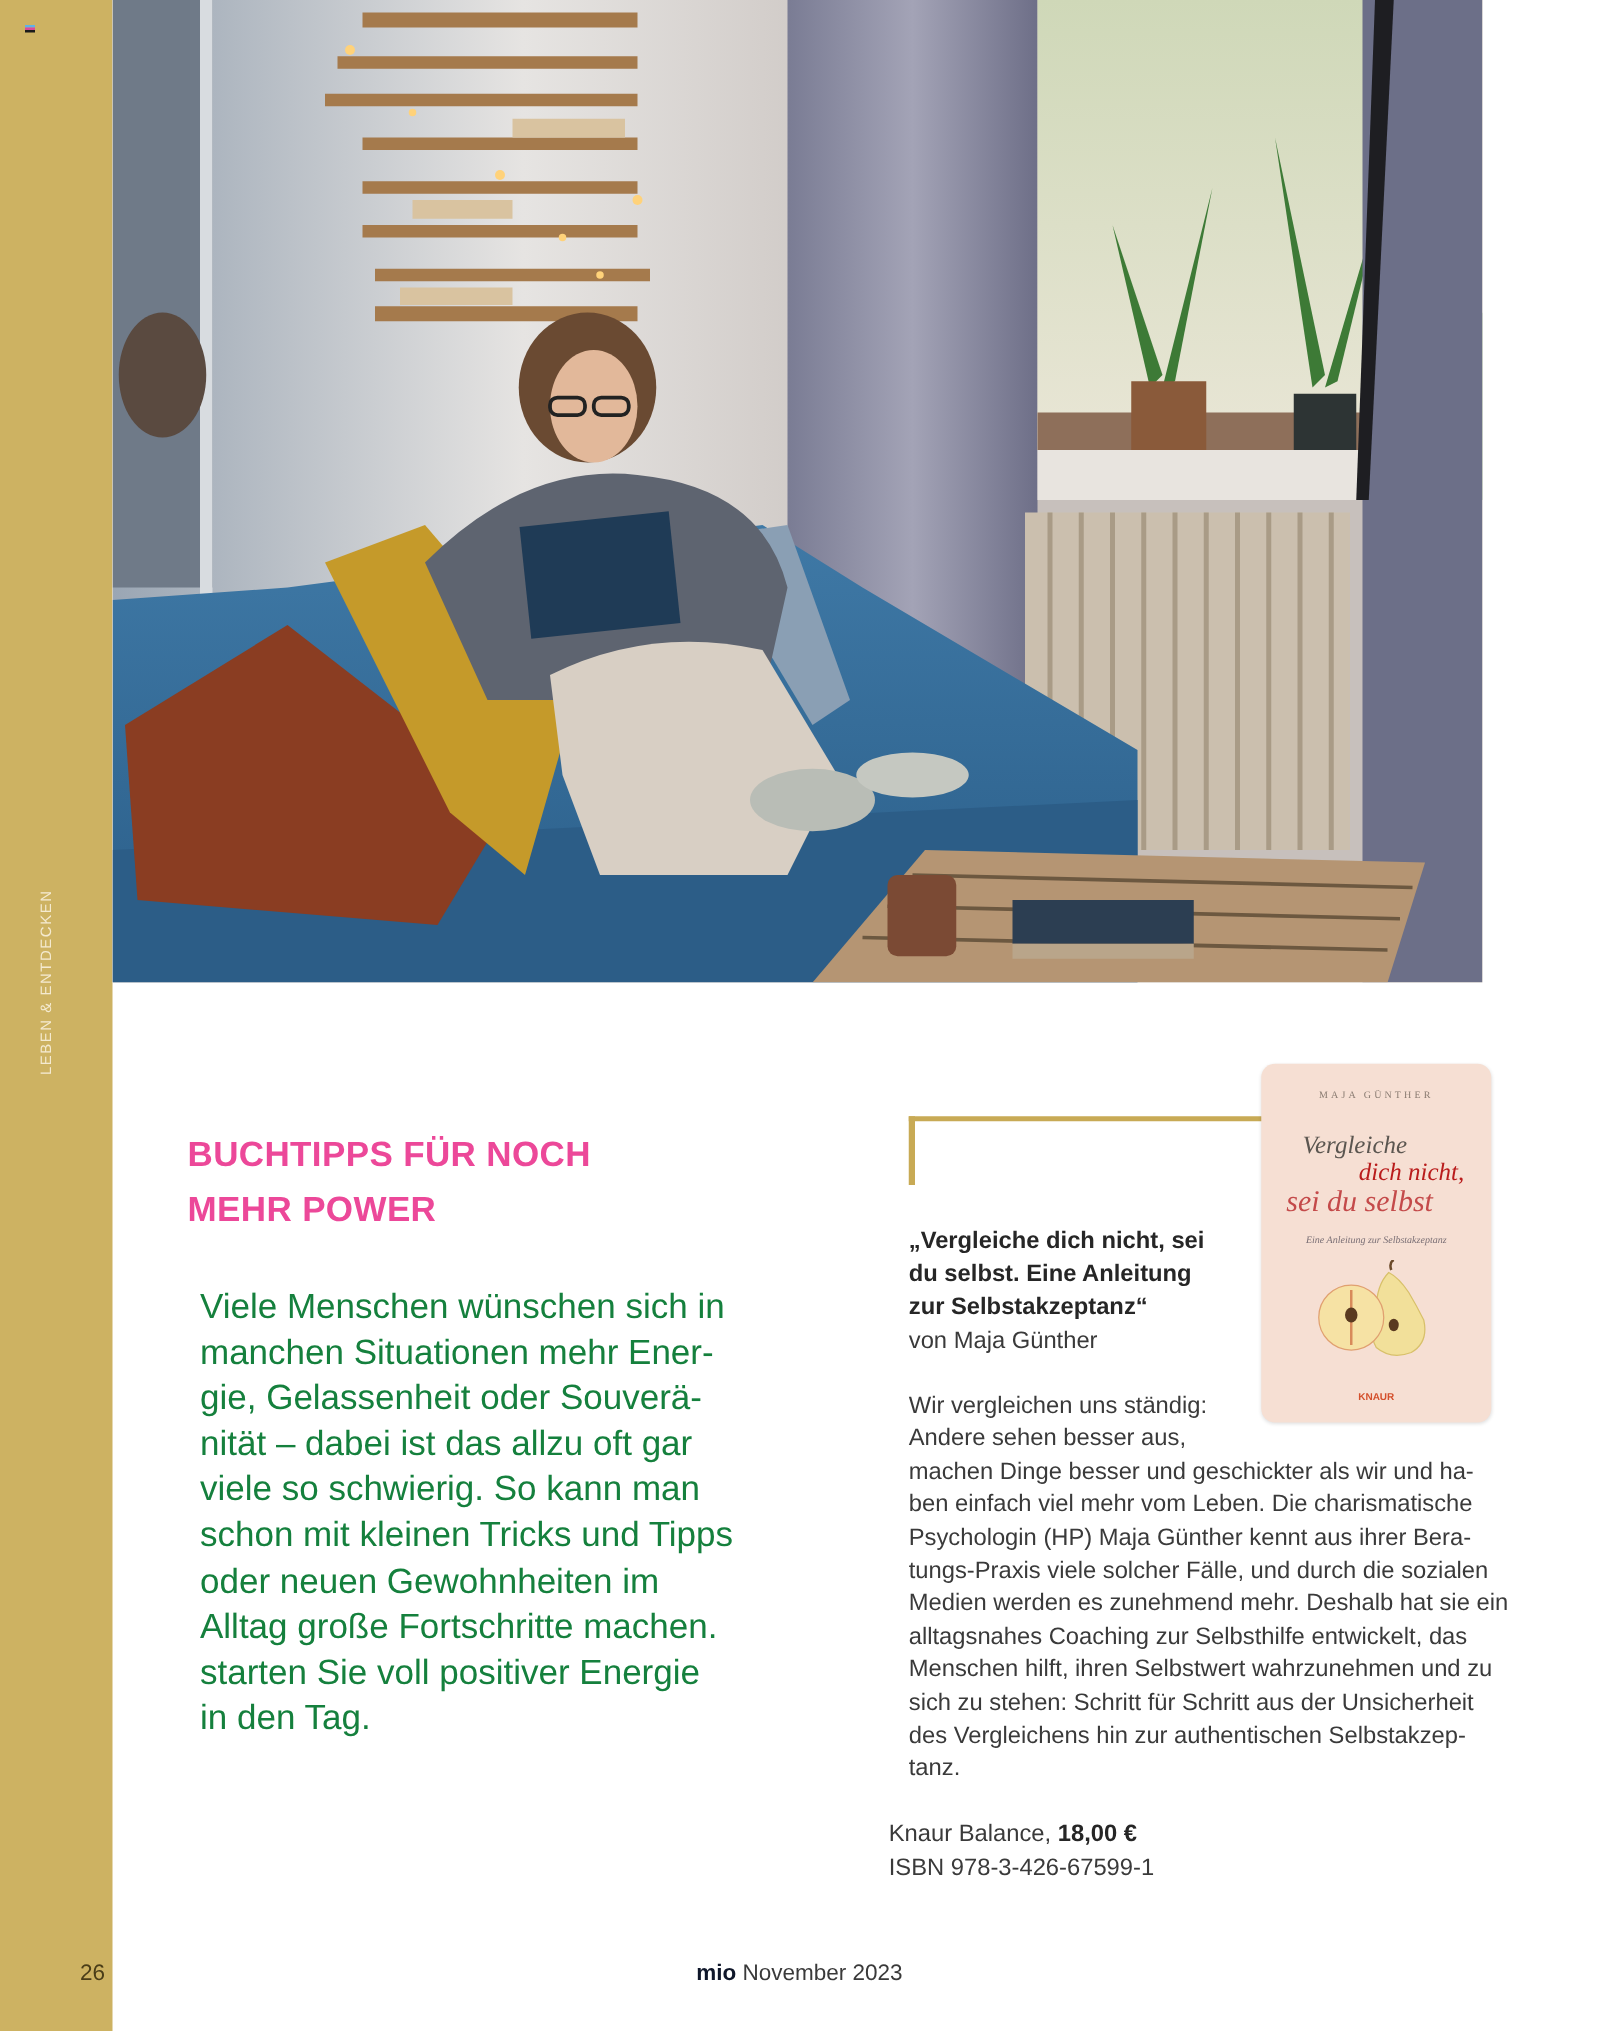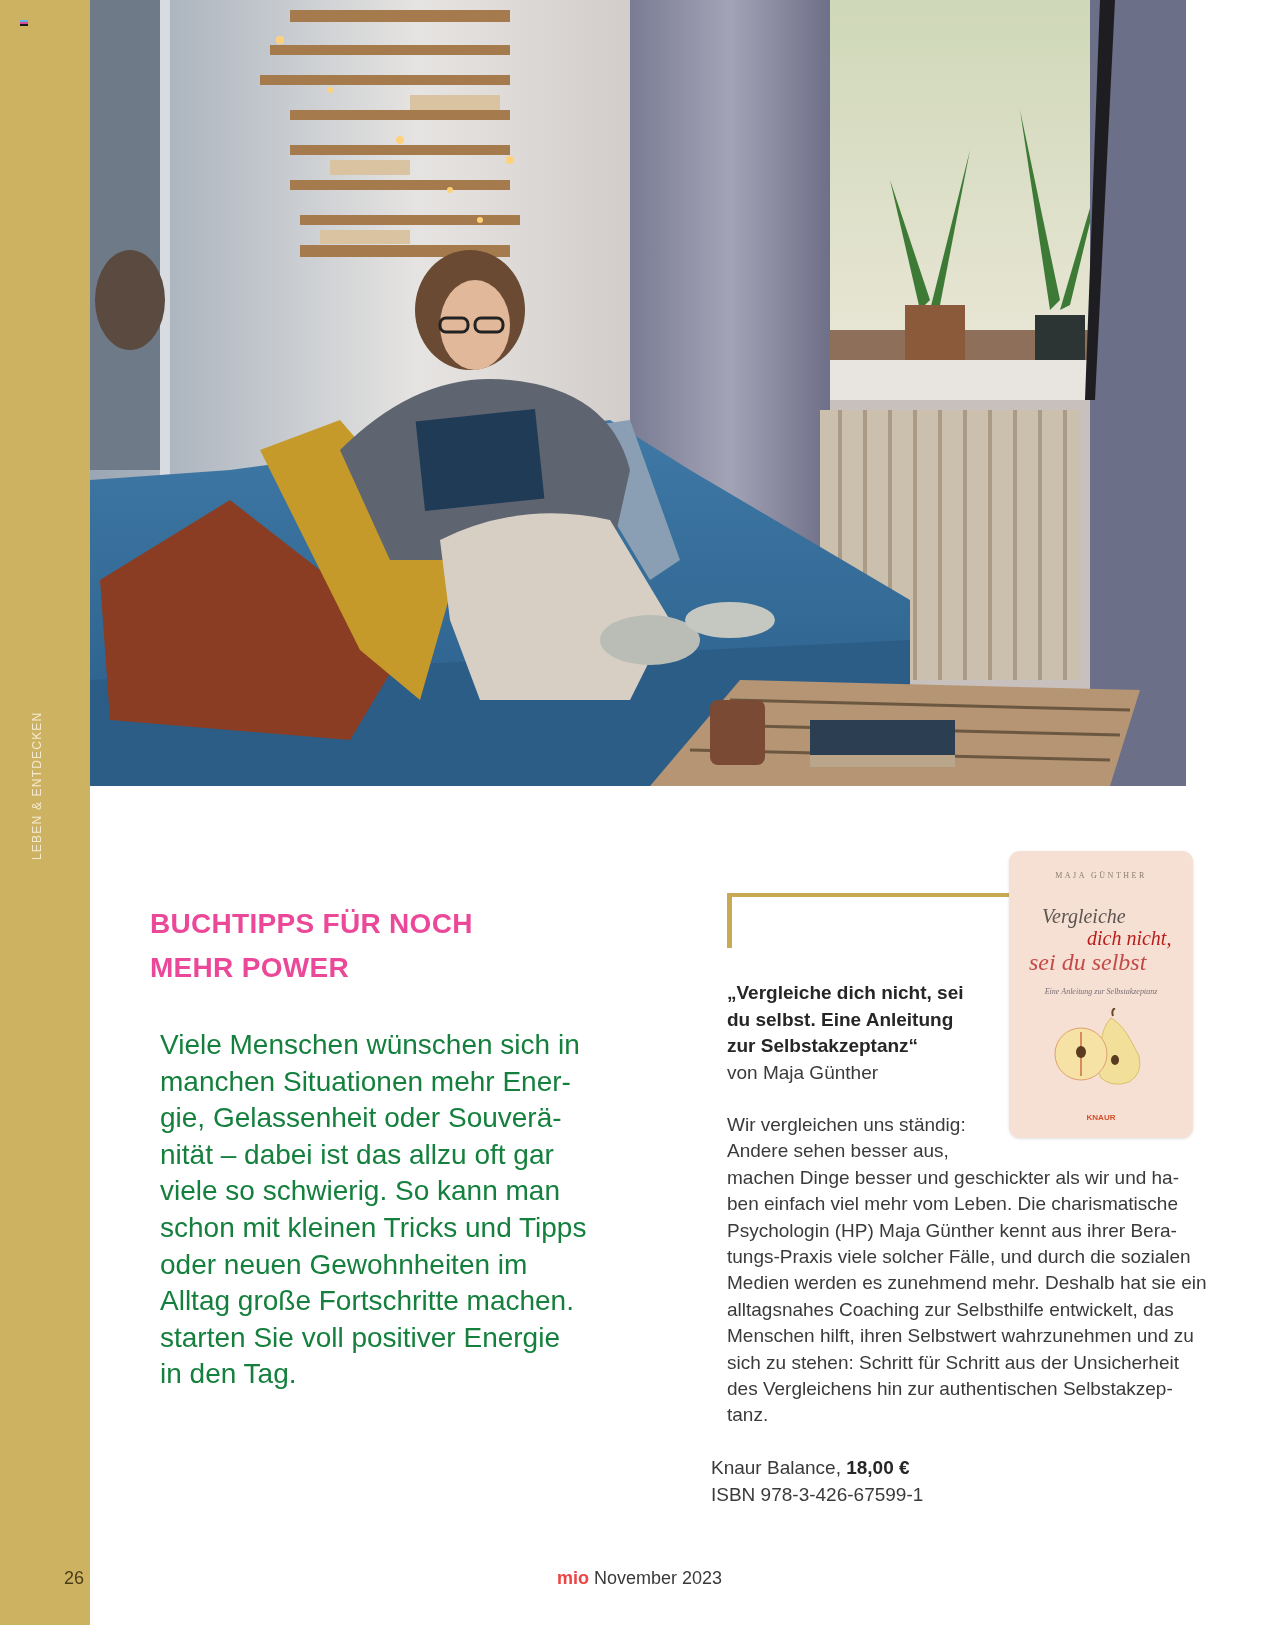--- a/index.html
+++ b/index.html
@@ -87,21 +87,21 @@
   }
   .book-desc span { display: block; white-space: nowrap; }
   .book-meta {
     position: absolute; left: 711px; top: 1455px;
     font-size: 19px; line-height: 26.5px; color: #3a3a3a;
   }
   .book-meta b { color: #262626; }
   .footer {
     position: absolute; left: 557px; top: 1568px; font-size: 18px; color: #3a3a3a;
   }
-  .footer b { color: #ef4444; }
+  .footer b { color: #0f172a; }
 </style>
 </head>
 <body>
 
 <div class="gold-bar"></div>
 <div class="print-mark">
   <span style="background:#5fb2e8"></span>
     <span style="background:#d94b9a"></span>
     <span style="background:#1a1a1a"></span>
 </div>

